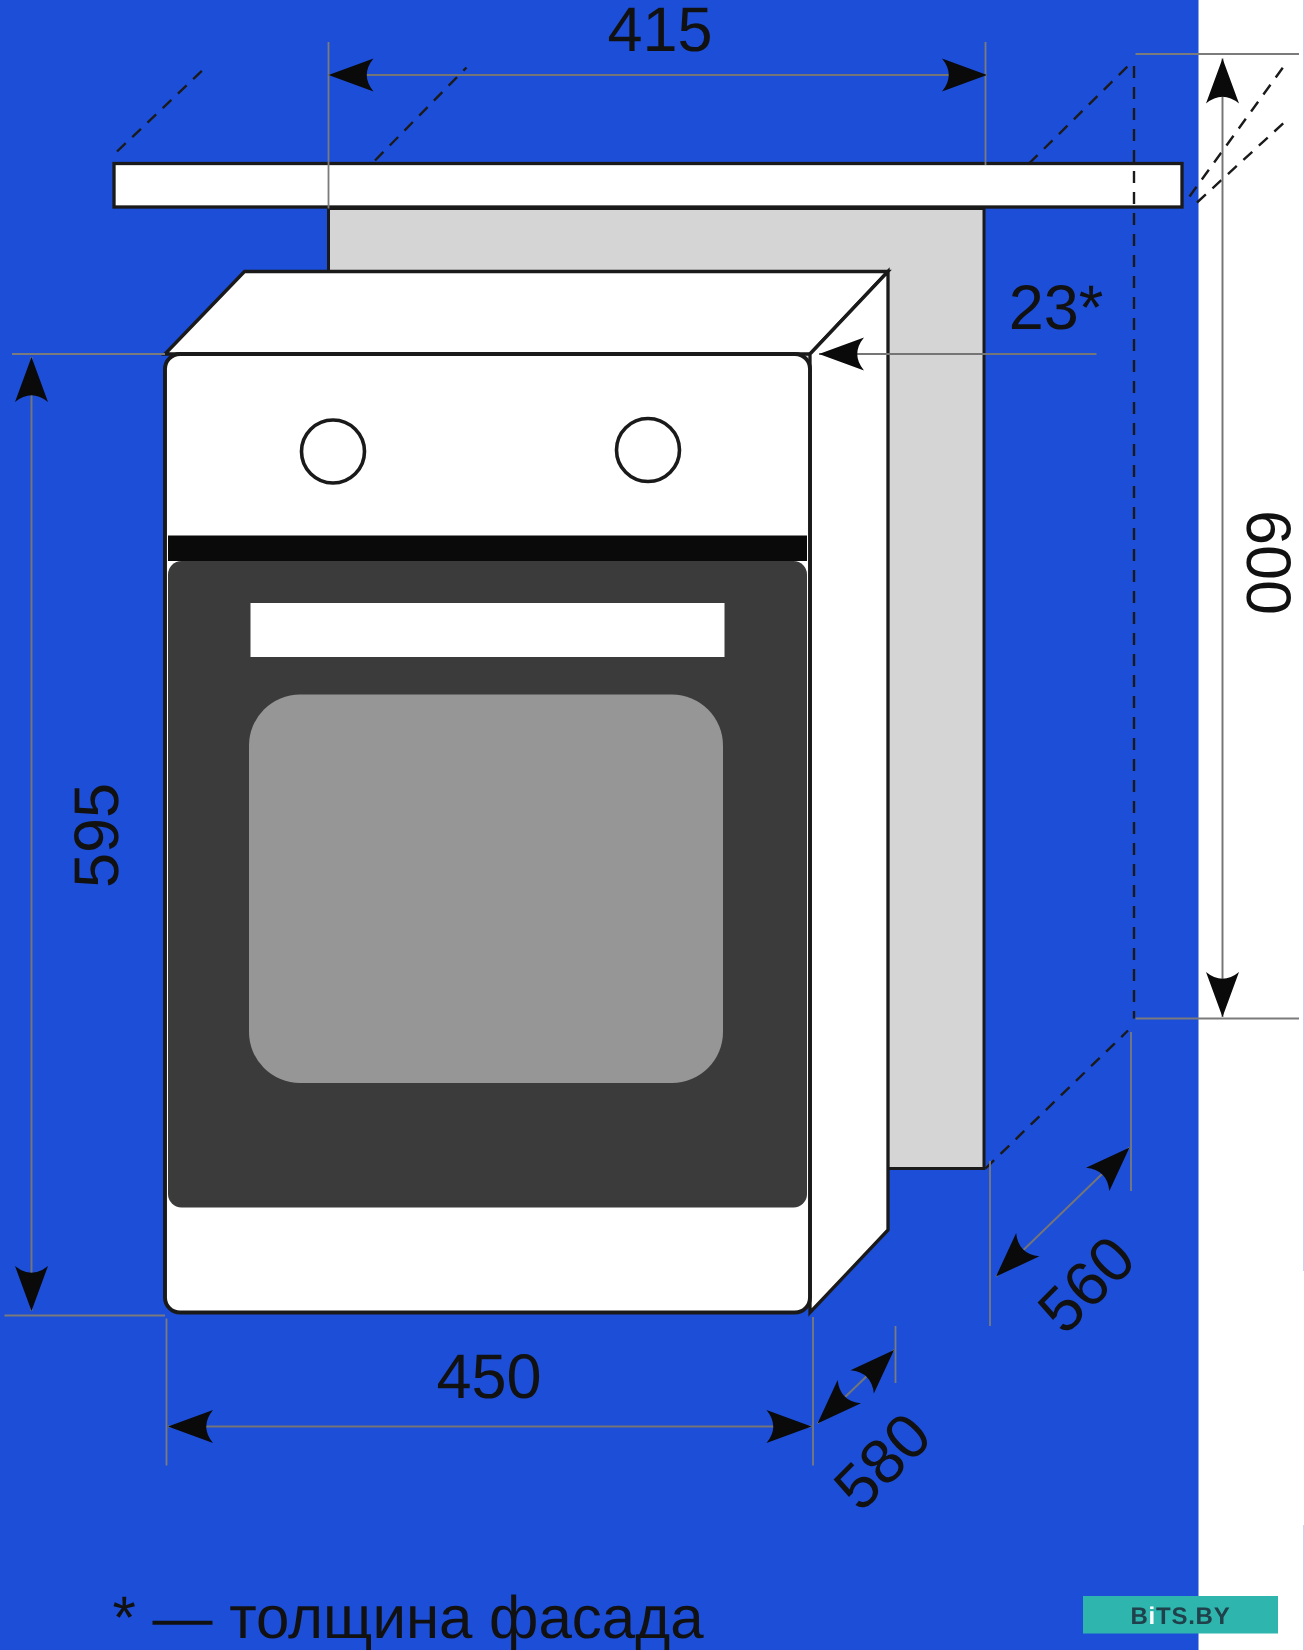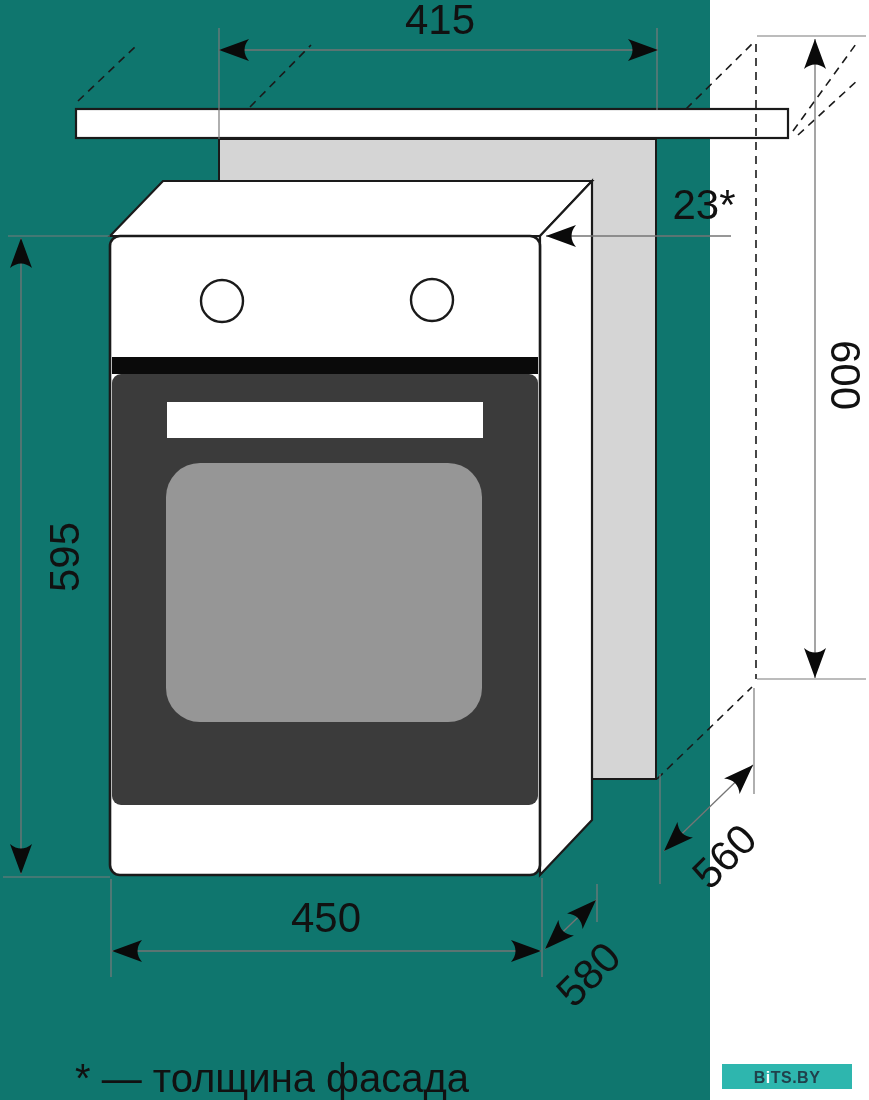--- a/index.html
+++ b/index.html
@@ -4,21 +4,21 @@
 <style>
   html,body{
     margin:0;
     padding:0;
     background:#ffffff;
     width:869px;
     height:1100px;
     overflow:hidden;
     font-family:"Liberation Sans", sans-serif;
   }
-  .stage{position:relative;width:710px;height:1100px;background:#0f766e;}
+  .stage{position:relative;width:799px;height:1100px;background:#1d4ed8;}
   svg{display:block;}
   .dim-text{
     font-family:"Liberation Sans", sans-serif;
     font-size:42px;
     fill:#111;
   }
   .footnote-text{
     font-family:"Liberation Sans", sans-serif;
     font-size:40px;
     fill:#111;

